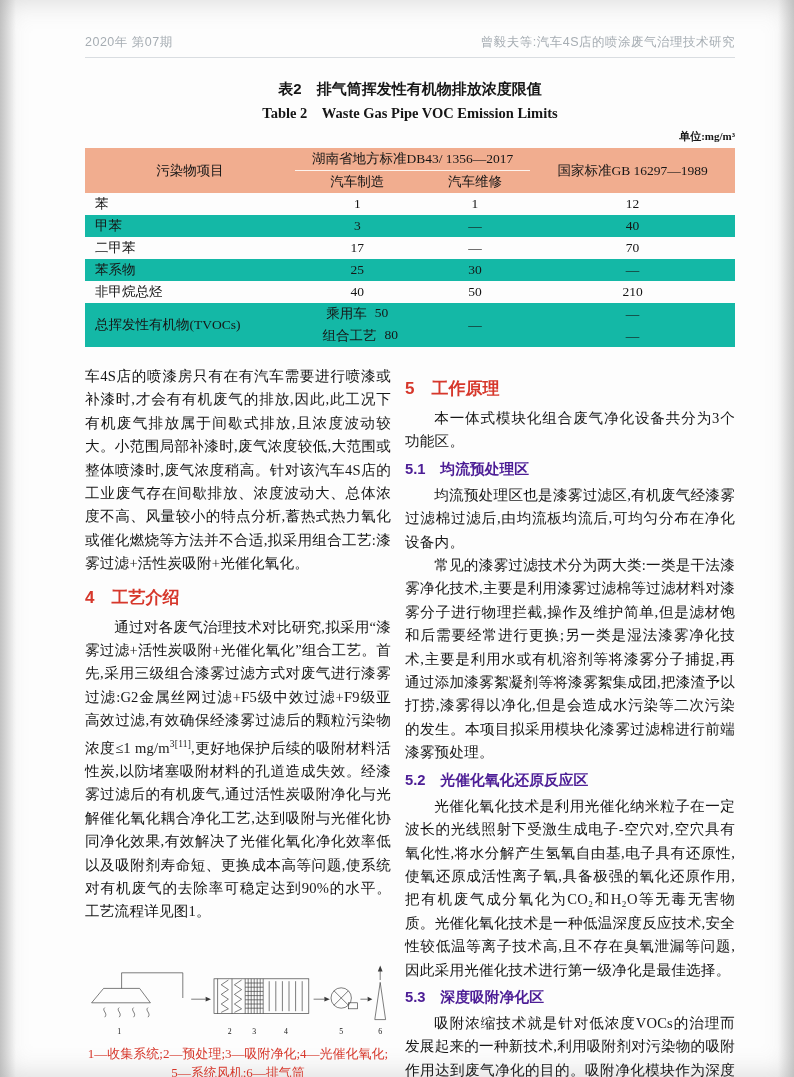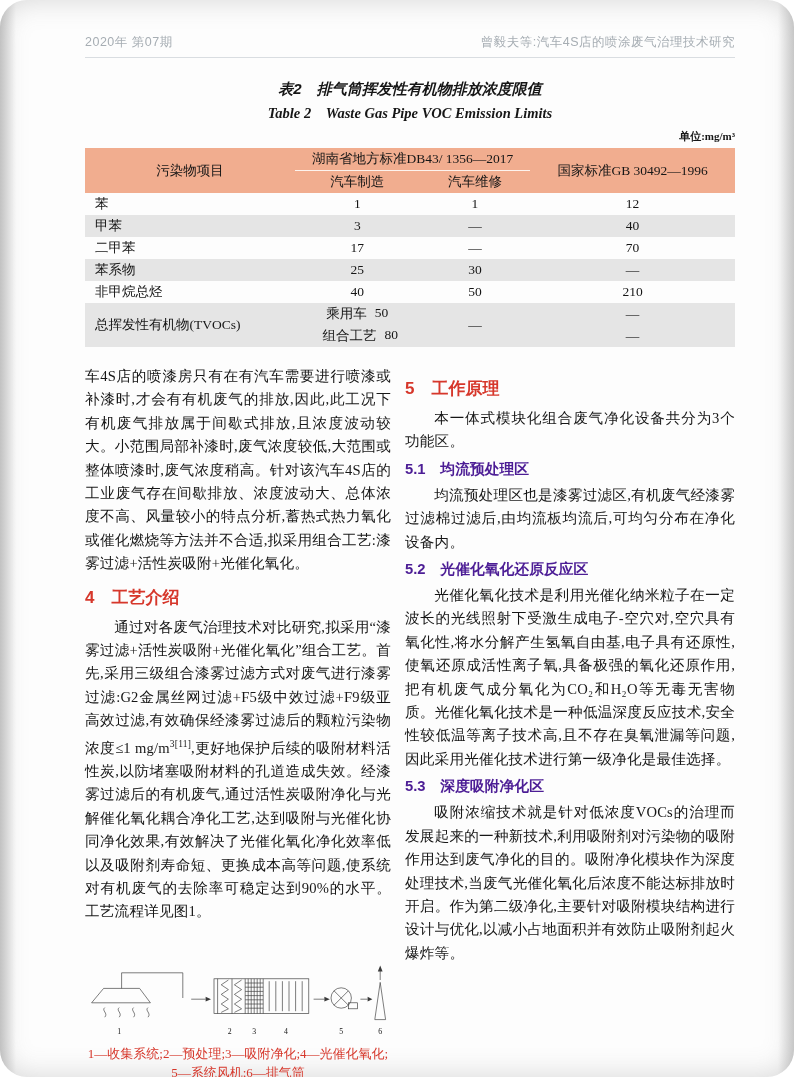--- a/index.html
+++ b/index.html
@@ -4,49 +4,48 @@
 <style>
   * { margin:0; padding:0; box-sizing:border-box; }
   html,body { background:#fff; }
   body { font-family:"Liberation Serif","DejaVu Serif",serif; color:#161616; }
   .page {
     position:relative; width:794px; height:1077px; margin:0 auto;
     background:#fdfdfd; overflow:hidden;
     box-shadow: inset 0 0 28px rgba(110,110,110,.28);
     display:flex; flex-direction:column;
     padding:34px 59px 16px 85px;
-    border-radius:27px;
   }
   .page::before, .page::after{
     content:""; position:absolute; top:0; bottom:0; width:16px; pointer-events:none;
   }
   .page::before{ left:0; background:linear-gradient(to right, rgba(120,120,120,.35), rgba(120,120,120,0)); }
   .page::after{ right:0; background:linear-gradient(to left, rgba(120,120,120,.30), rgba(120,120,120,0)); }
 
   
   .hdr { display:flex; justify-content:space-between; align-items:flex-end;
          border-bottom:1px solid #d9dde1; padding-bottom:6px;
          font-family:"Liberation Sans","DejaVu Sans",sans-serif;
          font-size:12.5px; color:#a6adb3; letter-spacing:.5px; }
 
   
-  .tbl-titles { text-align:center; margin-top:22px;font-style:italic; }
+  .tbl-titles { text-align:center; margin-top:22px; }
   .tbl-title-zh { font-size:15px; font-weight:bold; font-family:"Liberation Sans","DejaVu Sans",sans-serif; }
   .tbl-title-en { font-size:14.5px; font-weight:bold; margin-top:5px; }
   .unit-line { text-align:right; font-size:11px; font-weight:bold; margin:6px 0 4px 0; }
 
   
   table.limits { width:650px; border-collapse:collapse; table-layout:fixed; font-size:13.5px; }
   table.limits col.c-name{ width:32.3%; } table.limits col.c-mfg{ width:19.2%; }
   table.limits col.c-maint{ width:17%; } table.limits col.c-nat{ width:31.5%; }
   table.limits th, table.limits td { font-weight:normal; padding:2px 4px; text-align:center; }
   tr.hd th { background:#f1ad8f; }
   tr.hd th.grp { border-bottom:1px solid rgba(255,255,255,.85); }
   table.limits tbody td:first-child { text-align:left; padding-left:10px; }
-  tr.alt td { background:#e5e5e5; }
+  tr.alt td { background:#14b8a6; }
   tr.plain td { background:transparent; }
   table.limits td { height:21px; }
   td.split { padding:1px 6px; }
   .split-in { display:flex; justify-content:center; gap:8px; }
 
   
   .cols { display:flex; margin-top:18px; gap:14px; flex:1 1 auto; }
   .colL { width:306px; }
   .colR { width:330px; }
   p.body { font-size:14.6px; line-height:23.4px; text-align:justify; letter-spacing:.2px; }
@@ -86,21 +85,21 @@
     <colgroup>
         <col class="c-name">
         <col class="c-mfg">
         <col class="c-maint">
         <col class="c-nat">
       </colgroup>
     <thead>
       <tr class="hd">
         <th rowspan="2">污染物项目</th>
         <th colspan="2" class="grp">湖南省地方标准DB43/ 1356—2017</th>
-        <th rowspan="2">国家标准GB 30492—1996</th>
+        <th rowspan="2">国家标准GB 16297—1989</th>
       </tr>
       <tr class="hd">
         <th>汽车制造</th>
         <th>汽车维修</th>
       </tr>
     </thead>
     <tbody>
       <tr class="plain">
         <td>苯</td>
         <td>1</td>
@@ -230,20 +229,21 @@
 
       </div>
     </div>
 
     <div class="colR">
       <div class="h-sec" style="margin-top:12px">5　工作原理</div>
       <p class="body ind">本一体式模块化组合废气净化设备共分为3个功能区。</p>
 
       <div class="h-sub">5.1　均流预处理区</div>
       <p class="body ind">均流预处理区也是漆雾过滤区,有机废气经漆雾过滤棉过滤后,由均流板均流后,可均匀分布在净化设备内。</p>
+      <p class="body ind">常见的漆雾过滤技术分为两大类:一类是干法漆雾净化技术,主要是利用漆雾过滤棉等过滤材料对漆雾分子进行物理拦截,操作及维护简单,但是滤材饱和后需要经常进行更换;另一类是湿法漆雾净化技术,主要是利用水或有机溶剂等将漆雾分子捕捉,再通过添加漆雾絮凝剂等将漆雾絮集成团,把漆渣予以打捞,漆雾得以净化,但是会造成水污染等二次污染的发生。本项目拟采用模块化漆雾过滤棉进行前端漆雾预处理。</p>
 
       <div class="h-sub">5.2　光催化氧化还原反应区</div>
       <p class="body ind">光催化氧化技术是利用光催化纳米粒子在一定波长的光线照射下受激生成电子-空穴对,空穴具有氧化性,将水分解产生氢氧自由基,电子具有还原性,使氧还原成活性离子氧,具备极强的氧化还原作用,把有机废气成分氧化为CO₂和H₂O等无毒无害物质。光催化氧化技术是一种低温深度反应技术,安全性较低温等离子技术高,且不存在臭氧泄漏等问题,因此采用光催化技术进行第一级净化是最佳选择。</p>
 
       <div class="h-sub">5.3　深度吸附净化区</div>
       <p class="body ind">吸附浓缩技术就是针对低浓度VOCs的治理而发展起来的一种新技术,利用吸附剂对污染物的吸附作用达到废气净化的目的。吸附净化模块作为深度处理技术,当废气光催化氧化后浓度不能达标排放时开启。作为第二级净化,主要针对吸附模块结构进行设计与优化,以减小占地面积并有效防止吸附剂起火爆炸等。</p>
     </div>
   </div>
 
 </div>

